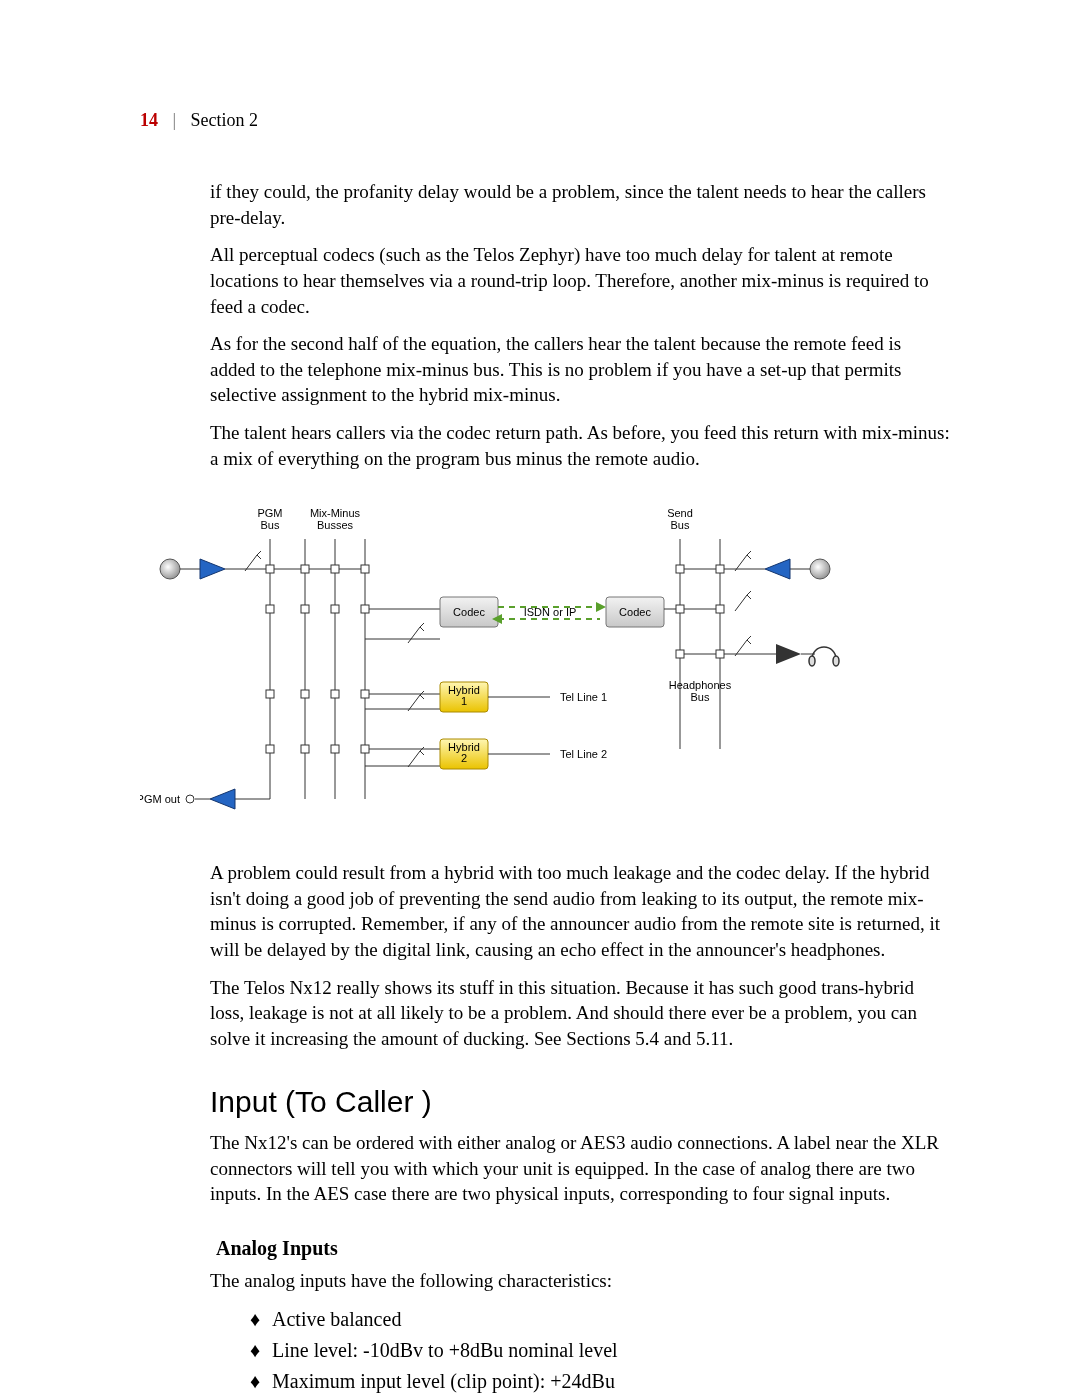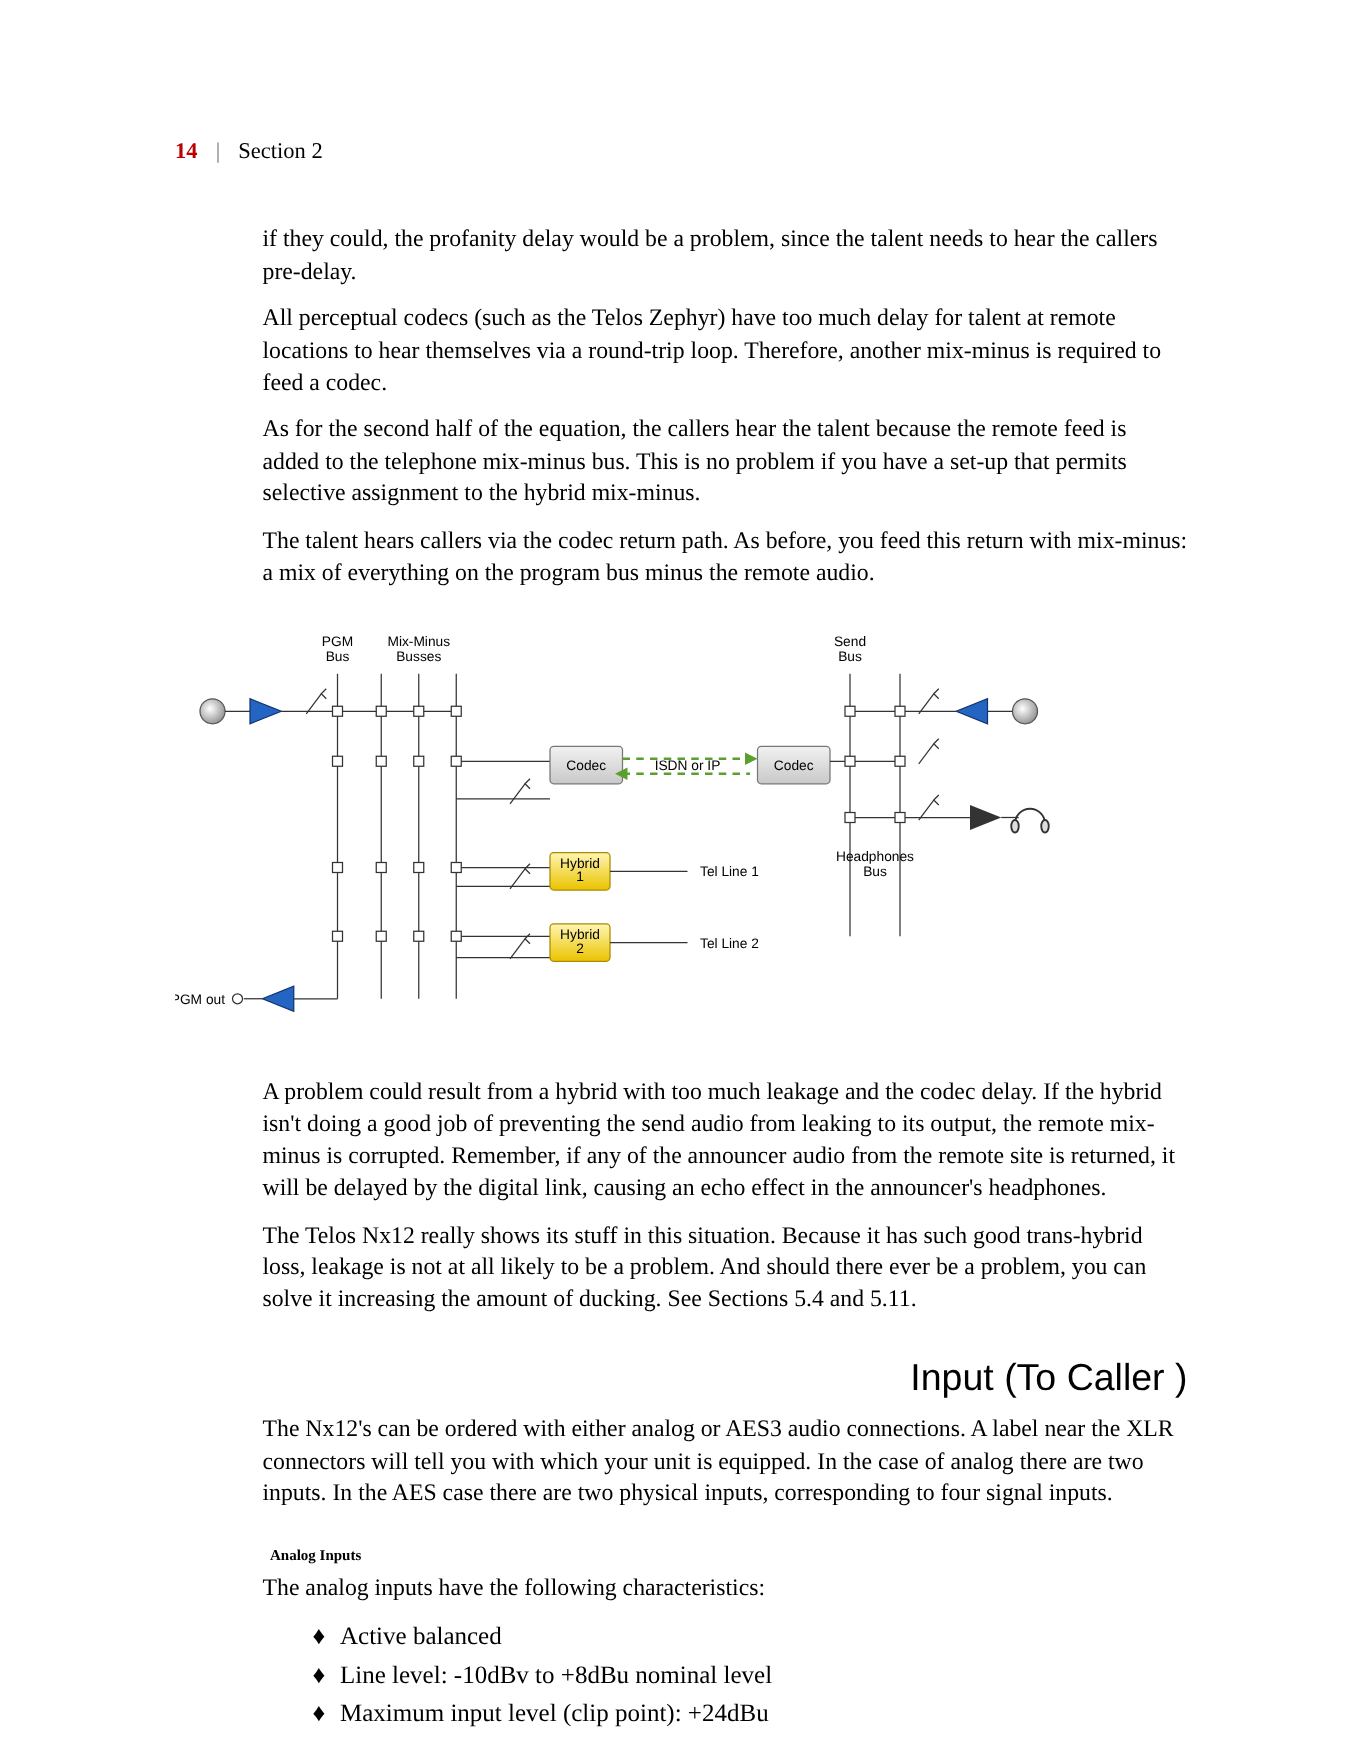--- a/index.html
+++ b/index.html
@@ -33,25 +33,24 @@
     margin-left: 70px;
     font-size: 19px;
     line-height: 1.35;
   }
   .content p { margin: 0 0 12px 0; }
   .section-title {
     font-family: "Myriad Pro", "Segoe UI", Arial, sans-serif;
     font-size: 30px;
     font-weight: 400;
     margin: 30px 0 8px 0;
-    text-align: right;
   }
   .subhead {
     font-weight: bold;
-    font-size: 12px;
+    font-size: 20px;
     margin: 28px 0 6px 6px;
   }
   ul.diamond {
     list-style: none;
     padding: 0;
     margin: 6px 0 0 40px;
   }
   ul.diamond li {
     font-size: 20px;
     margin: 4px 0;

